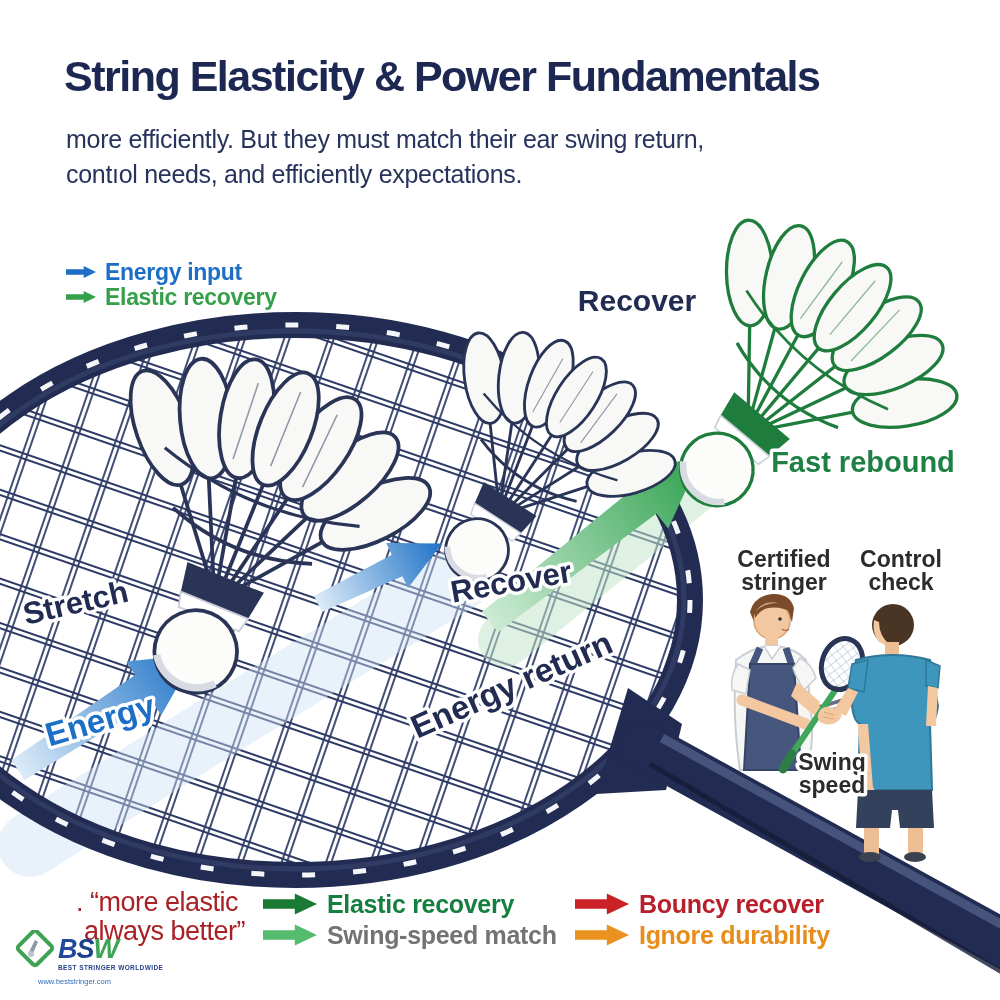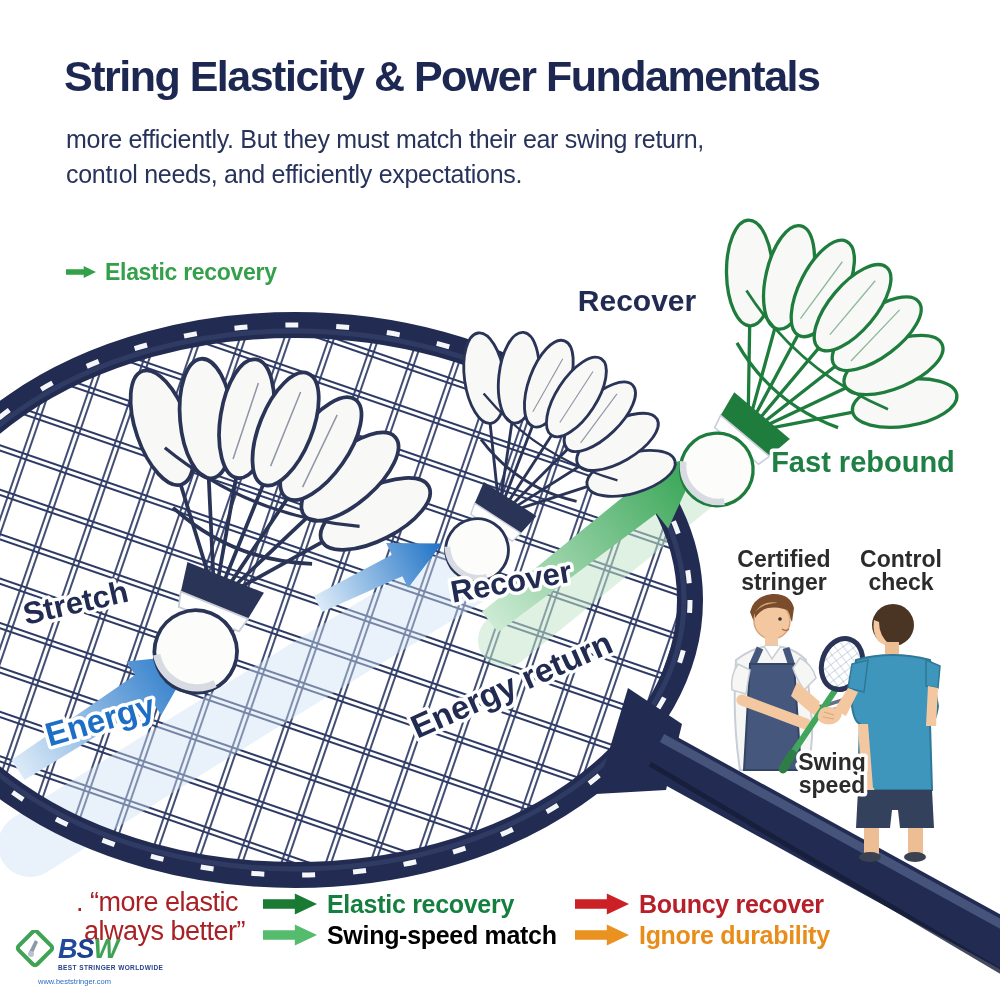--- a/index.html
+++ b/index.html
@@ -24,21 +24,21 @@
   
   .myth{position:absolute;left:76px;top:888px;font-size:27px;font-weight:normal;
         color:#a92025;line-height:29px;letter-spacing:-0.5px;}
   .myth div:nth-child(2){padding-left:8px;}
   .bl-col{position:absolute;top:892px;}
   .bl-col.c1{left:263px;}
   .bl-col.c2{left:575px;}
   .bl-row{display:flex;align-items:center;gap:10px;height:24px;margin-bottom:7px;}
   .bl-label{font-size:25px;font-weight:bold;letter-spacing:-0.3px;white-space:nowrap;}
   .bl-label.g-dark{color:#147f3e;}
-  .bl-label.g-mid{color:#000000;}
+  .bl-label.g-mid{color:#737373;}
   .bl-label.red{color:#b7202a;}
   .bl-label.orange{color:#e88d1a;}
 
   
   .logo{position:absolute;left:14px;top:930px;width:150px;}
   .logo-top{display:flex;align-items:center;gap:2px;}
   .logo-name{font-size:27px;font-weight:bold;font-style:italic;letter-spacing:-1px;}
   .logo-name .lB{color:#23499c;}
   .logo-name .lS{color:#1c3f8f;}
   .logo-name .lW{color:#3fa254;}
@@ -202,20 +202,26 @@
 
   <h1 class="title">String Elasticity &amp; Power Fundamentals</h1>
   <div class="subtitle">
     <div>more efficiently. But they must match their ear swing return,</div>
     <div>contıol needs, and efficiently expectations.</div>
   </div>
 
   <div class="legend-top">
     <div class="lt-row">
       <svg width="30" height="18" viewBox="0 0 56 22">
+        <polygon points="0,6 33,6 33,0 56,11 33,22 33,16 0,16" fill="#1d6fc6"></polygon>
+      </svg>
+      <span class="lt-label blue">Energy input</span>
+    </div>
+    <div class="lt-row">
+      <svg width="30" height="18" viewBox="0 0 56 22">
         <polygon points="0,6 33,6 33,0 56,11 33,22 33,16 0,16" fill="#35a04a"></polygon>
       </svg>
       <span class="lt-label green">Elastic recovery</span>
     </div>
   </div>
 
   <div class="myth">
     <div>. “more elastic</div>
     <div>always better”</div>
   </div>

